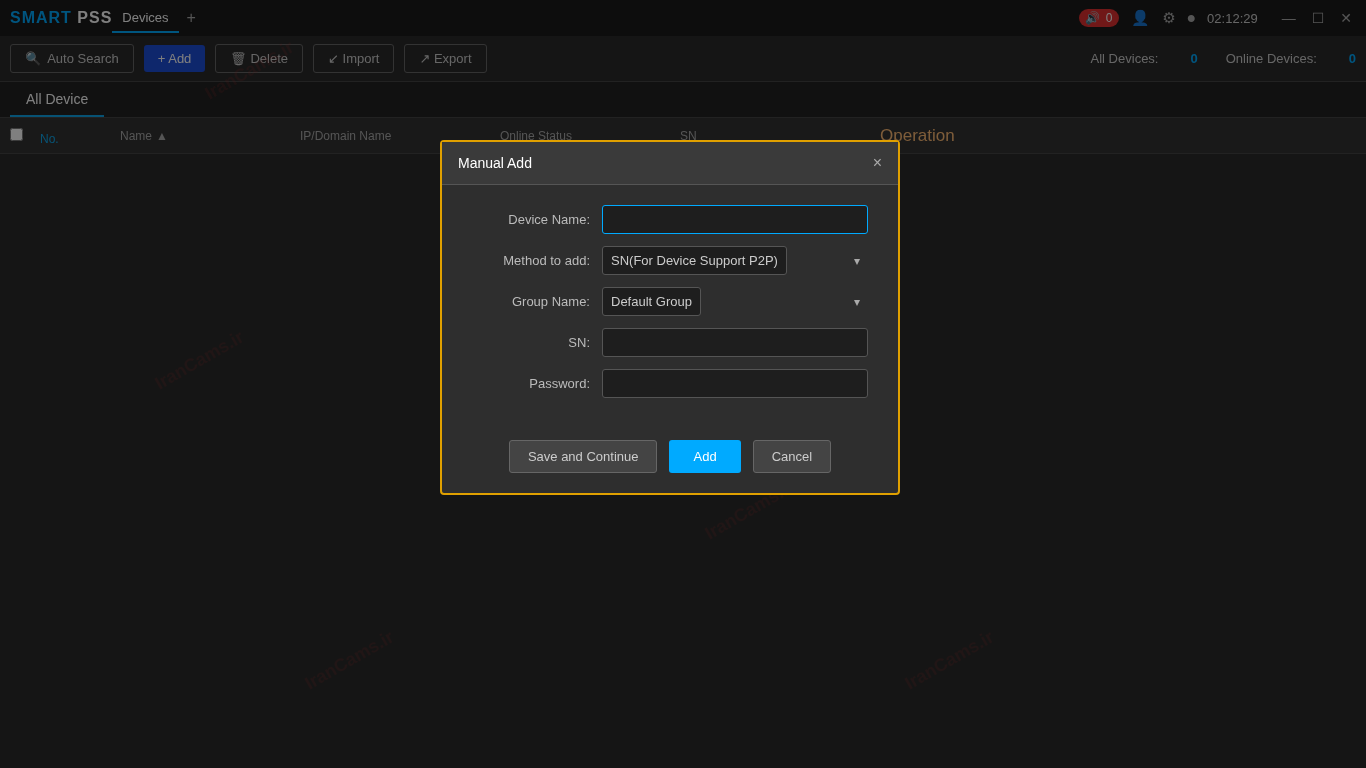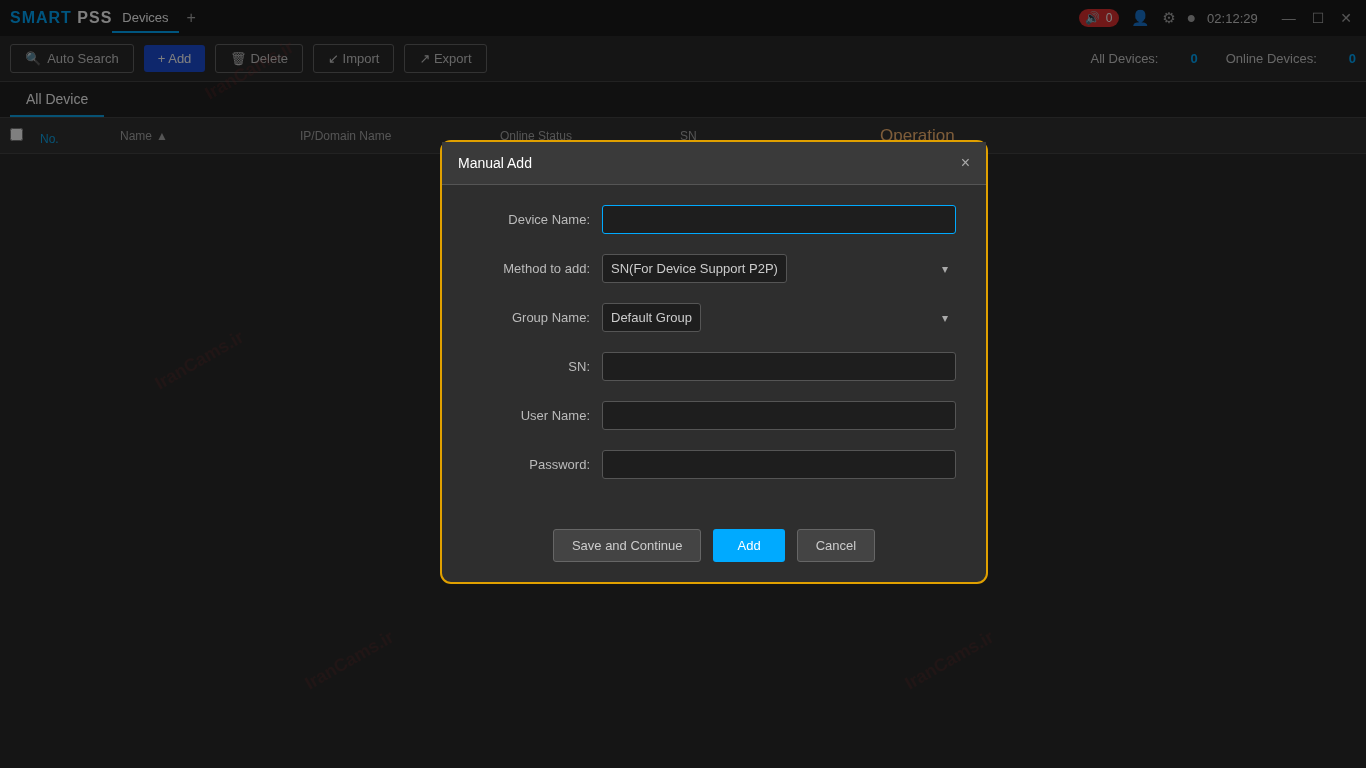--- a/index.html
+++ b/index.html
@@ -173,24 +173,24 @@
       top: 0; left: 0; right: 0; bottom: 0;
       background: rgba(0,0,0,0.5);
       z-index: 10;
     }
 
     
     #modal {
       position: absolute;
       top: 140px;
       left: 440px;
-      width: 548px;
+      width: 460px;
       background: #2e2e2e;
       border: 2px solid #e0a000;
-      border-radius: 11px;
+      border-radius: 4px;
       z-index: 20;
       padding-bottom: 20px;
     }
     #modal-header {
       background: #3a3a3a;
       padding: 12px 16px;
       display: flex;
       justify-content: space-between;
       align-items: center;
       border-bottom: 1px solid #555;
@@ -205,21 +205,21 @@
       font-size: 16px;
       background: none;
       border: none;
     }
     #modal-body {
       padding: 20px 30px;
     }
     .form-row {
       display: flex;
       align-items: center;
-      margin-bottom: 20px;
+      margin-bottom: 12px;
     }
     .form-label {
       width: 130px;
       text-align: right;
       padding-right: 12px;
       color: #bbb;
       font-size: 13px;
       flex-shrink: 0;
     }
     .form-input {
@@ -414,24 +414,20 @@
           <option>Default Group</option>
         </select>
       </div>
     </div>
 
     <div class="form-row">
       <label class="form-label">SN:</label>
       <input type="text" class="form-input" value="" style="">
     </div>
 
-    <div class="form-row">
-      <label class="form-label">User Name:</label>
-      <input type="text" class="form-input" value="" style="">
-    </div>
 
     <div class="form-row">
       <label class="form-label">Password:</label>
       <input type="password" class="form-input" value="" style="">
     </div>
 
   </div>
   <div id="modal-footer">
     <button class="btn-save-continue">Save and Continue</button>
     <button class="btn-add">Add</button>

